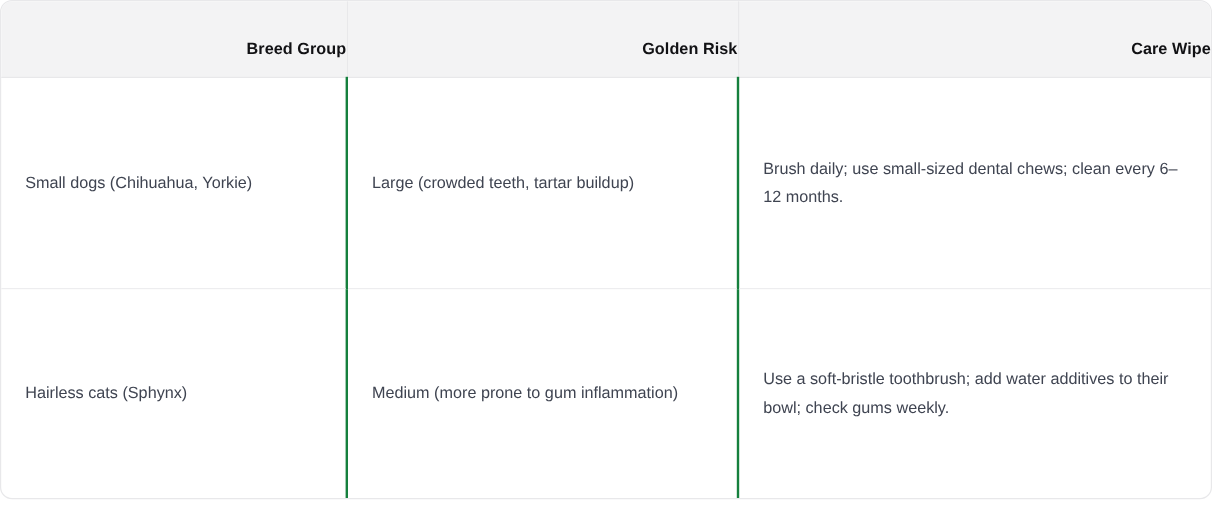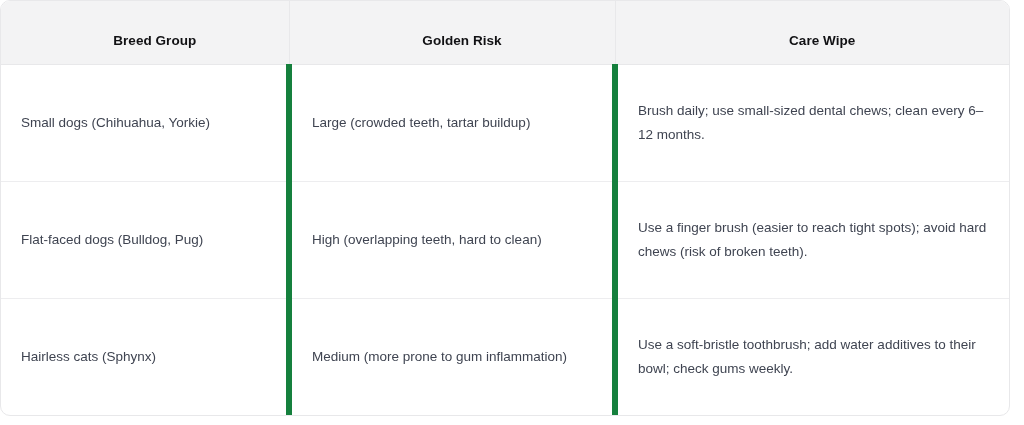--- a/index.html
+++ b/index.html
@@ -46,39 +46,39 @@
 
   table.data-table col.c1 { width: 288px; }
   table.data-table col.c2 { width: 326px; }
   table.data-table col.c3 { width: auto; }
 
   thead th {
     background: #f3f3f4;
     color: #111114;
     font-weight: bold;
     font-size: 13.5px;
-    text-align: center;
+    text-align: right;
     padding: 32px 0 16px 20px;
     height: 53px;
     box-sizing: border-box;
     border-bottom: 1px solid #e8e8ea;
     border-right: 1px solid #e8e8ea;
     vertical-align: middle;
     letter-spacing: 0.05px;
   }
   thead th:last-child { border-right: none; }
 
   tbody td {
     color: #3f4451;
     font-size: 13.5px;
     line-height: 1.75;
     text-align: left;
     padding: 14px 22px 14px 20px;
     border-bottom: 1px solid #ededef;
-    border-right: 6px solid #15803d;
+    border-right: 2px solid #15803d;
     vertical-align: middle;
     box-sizing: border-box;
   }
   tbody td:last-child { border-right: none; }
   tbody tr:last-child td { border-bottom: none; }
 
   tbody td.col-breed,
   tbody td.col-risk {
     white-space: nowrap;
   }
@@ -104,25 +104,20 @@
           <th>Care Wipe</th>
         </tr>
       </thead>
       <tbody>
         <tr>
           <td class="col-breed">Small dogs (Chihuahua, Yorkie)</td>
           <td class="col-risk">Large (crowded teeth, tartar buildup)</td>
           <td class="col-tips">Brush daily; use small-sized dental chews; clean every 6–12 months.</td>
         </tr>
         <tr>
-          <td class="col-breed">Flat-faced dogs (Bulldog, Pug)</td>
-          <td class="col-risk">High (overlapping teeth, hard to clean)</td>
-          <td class="col-tips">Use a finger brush (easier to reach tight spots); avoid hard chews (risk of broken teeth).</td>
-        </tr>
-        <tr>
           <td class="col-breed">Hairless cats (Sphynx)</td>
           <td class="col-risk">Medium (more prone to gum inflammation)</td>
           <td class="col-tips">Use a soft-bristle toothbrush; add water additives to their bowl; check gums weekly.</td>
         </tr>
       </tbody>
     </table>
   </div>
 </div>
 
 </body></html>

